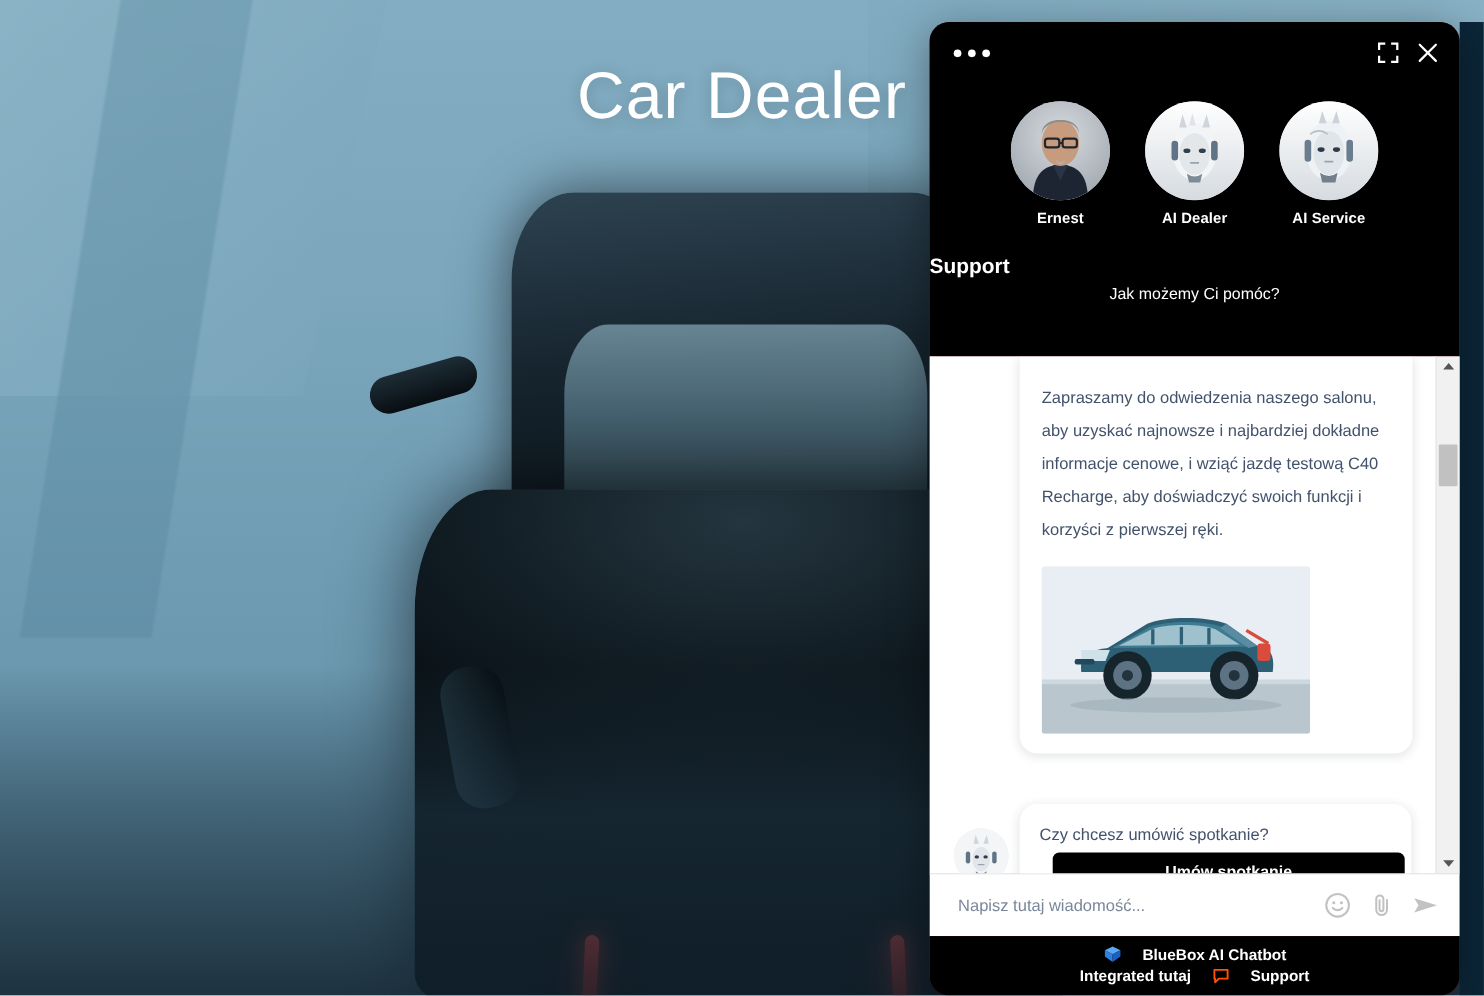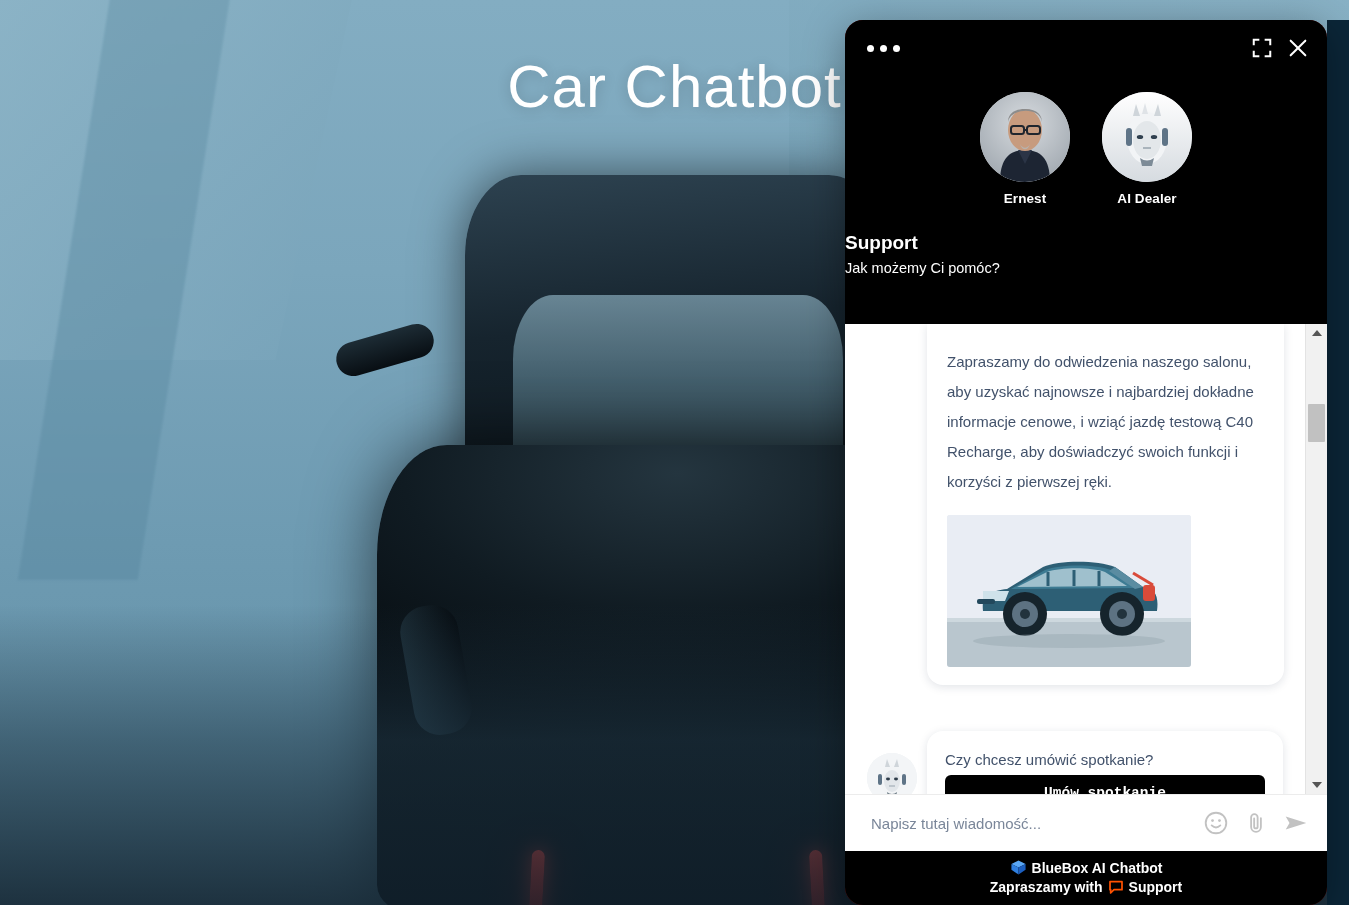--- a/index.html
+++ b/index.html
@@ -181,20 +181,21 @@
   }
 
   .w-title {
     text-align: left;
     margin-top: 26px;
     font-size: 19px;
     font-weight: 700;
     color: #ffffff;
   }
   .w-sub {
+    text-align: center;
     margin-top: 6px;
     font-size: 14.5px;
     font-weight: 400;
     color: #ffffff;
   }
 
   
   .w-body {
     flex: 1 1 auto;
     background: #ffffff;
@@ -260,22 +261,23 @@
   .cta-btn {
     display: block;
     width: 100%;
     background: #000000;
     color: #ffffff;
     border: none;
     border-radius: 6px;
     padding: 10px 14px;
     font-size: 14.5px;
     font-weight: 700;
-    font-family: Liberation Mono, monospace;
+    font-family: Liberation Sans, sans-serif;
     cursor: pointer;
+    margin-left: 12px;
   }
 
   
   .sbar {
     position: absolute;
     right: 0; top: 0; bottom: 0;
     width: 21px;
     background: #f1f1f1;
     border-left: 1px solid #e3e3e3;
   }
@@ -321,21 +323,21 @@
   
   .w-footer {
     flex: 0 0 auto;
     background: #000000;
     color: #ffffff;
     text-align: center;
     padding: 8px 0 10px 0;
   }
   .f-line1, .f-line2 {
     display: flex; align-items: center; justify-content: center;
-    gap: 5px;
+    gap: 19px;
     font-size: 14px;
     font-weight: 700;
   }
   .f-line2 { margin-top: 3px; }
   .cube { width: 17px; height: 17px; display: inline-block; }
   .lcbub { width: 16px; height: 16px; display: inline-block; }
 </style>
 </head>
 <body>
 
@@ -356,21 +358,21 @@
         <div class="car-shoulder-r"></div>
         <div class="tail tail-v-l"></div>
         <div class="tail tail-v-r"></div>
 
       </div>
     </div>
 
     <div class="hero-floor"></div>
   </div>
 
-  <h1 class="page-title">Car Chatbot</h1>
+  <h1 class="page-title">Car Dealer</h1>
 
   <div class="widget-edge"></div>
 
   <div class="widget">
 
     <div class="w-header">
 
       <div class="w-topbar">
         <div class="dots">
           <i></i>
@@ -439,20 +441,39 @@
               <rect x="60" y="36" width="6" height="18" rx="3" fill="#5f7487"></rect>
               <ellipse cx="38" cy="45" rx="3.2" ry="2.1" fill="#30404f"></ellipse>
               <ellipse cx="52" cy="45" rx="3.2" ry="2.1" fill="#30404f"></ellipse>
               <path d="M41 56 h8" stroke="#97a3ad" stroke-width="1.6"></path>
               <path d="M38 66 q7 5 14 0 l-2 8 h-10 Z" fill="#7d8b97"></path>
             </svg>
           </div>
           <div class="av-name">AI Dealer</div>
         </div>
 
+        <div class="av-item">
+          <div class="av-circle">
+            <svg viewBox="0 0 90 90" width="90" height="90">
+              <rect width="90" height="90" fill="url(#rbg)"></rect>
+              <ellipse cx="45" cy="45" rx="21" ry="27" fill="#eff2f5"></ellipse>
+              <ellipse cx="45" cy="47" rx="14" ry="20" fill="#e0e5e9"></ellipse>
+              <path d="M36 20 L39 9 L43 20 Z" fill="#ccd2d8"></path>
+              <path d="M48 20 L52 9 L55 20 Z" fill="#ccd2d8"></path>
+              <rect x="23" y="35" width="6" height="20" rx="3" fill="#6a7d8e"></rect>
+              <rect x="61" y="35" width="6" height="20" rx="3" fill="#6a7d8e"></rect>
+              <path d="M28 30 q8 -6 16 0" stroke="#b6bec6" stroke-width="1.4" fill="none"></path>
+              <ellipse cx="38" cy="44" rx="3.2" ry="2.1" fill="#2b3a48"></ellipse>
+              <ellipse cx="52" cy="44" rx="3.2" ry="2.1" fill="#2b3a48"></ellipse>
+              <path d="M41 55 h8" stroke="#97a3ad" stroke-width="1.6"></path>
+              <path d="M37 65 q8 6 16 0 l-2 9 h-12 Z" fill="#72808d"></path>
+            </svg>
+          </div>
+          <div class="av-name">AI Service</div>
+        </div>
 
       </div>
 
       <div class="w-title">Support</div>
       <div class="w-sub">Jak możemy Ci pomóc?</div>
     </div>
 
     <div class="w-body">
       <div class="scroll-area">
 
@@ -541,21 +562,21 @@
     <div class="w-footer">
       <div class="f-line1">
         <svg class="cube" viewBox="0 0 24 24">
           <path d="M12 2 L22 7 L12 12 L2 7 Z" fill="#5aa7f5"></path>
           <path d="M2 7 L12 12 L12 22 L2 15 Z" fill="#2f7fe0"></path>
           <path d="M22 7 L12 12 L12 22 L22 15 Z" fill="#1c5fc0"></path>
         </svg>
         <span>BlueBox AI Chatbot</span>
       </div>
       <div class="f-line2">
-        <span>Zapraszamy with</span>
+        <span>Integrated tutaj</span>
         <svg class="lcbub" viewBox="0 0 24 24">
           <path d="M3 4h18v12H9l-5 5v-5H3z" fill="none" stroke="#FF5100" stroke-width="2.6" stroke-linejoin="round"></path>
         </svg>
         <span>Support</span>
       </div>
     </div>
 
   </div>
 </div>
 

